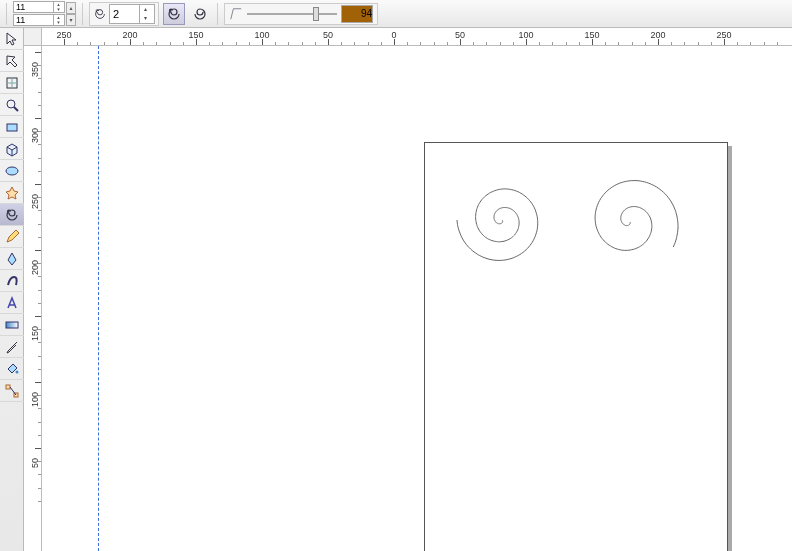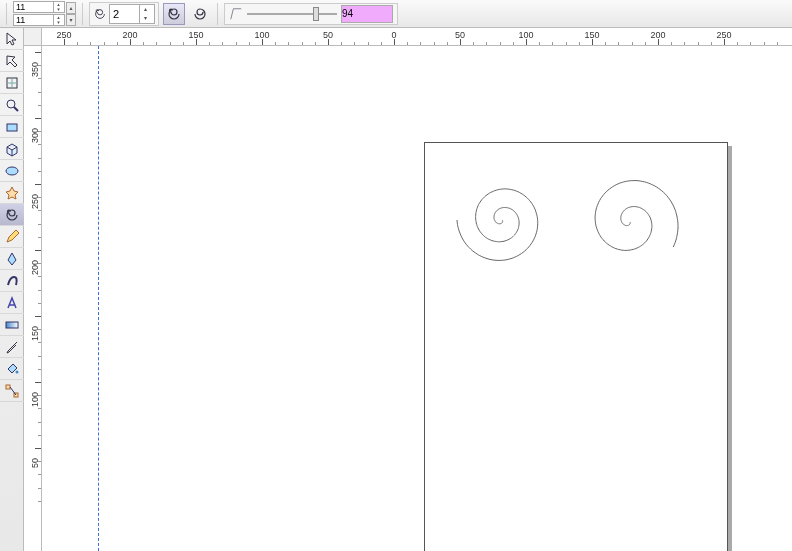--- a/index.html
+++ b/index.html
@@ -80,22 +80,22 @@
   }
   .slider-track {
     position:absolute; left:0; right:0; top:6px; height:2px;
     background:#ccc; border:1px solid #aaa;
   }
   .slider-thumb {
     position:absolute; top:0; width:6px; height:14px;
     background:#ddd; border:1px solid #888;
   }
   .sval {
-    background:#f0abfc; border:1px solid #aaa; width:52px; height:18px;
-    font-size:10px; text-align:left; line-height:16px;
+    background:#a16207; border:1px solid #aaa; width:32px; height:18px;
+    font-size:10px; text-align:right; line-height:16px;
   }
 
   
   .toolbox {
     position:absolute; left:0; top:28px; width:24px; bottom:0;
     background:linear-gradient(#f4f4f4,#e8e8e8);
     border-right:1px solid #bbb;
     display:flex; flex-direction:column;
   }
   .tbx {

